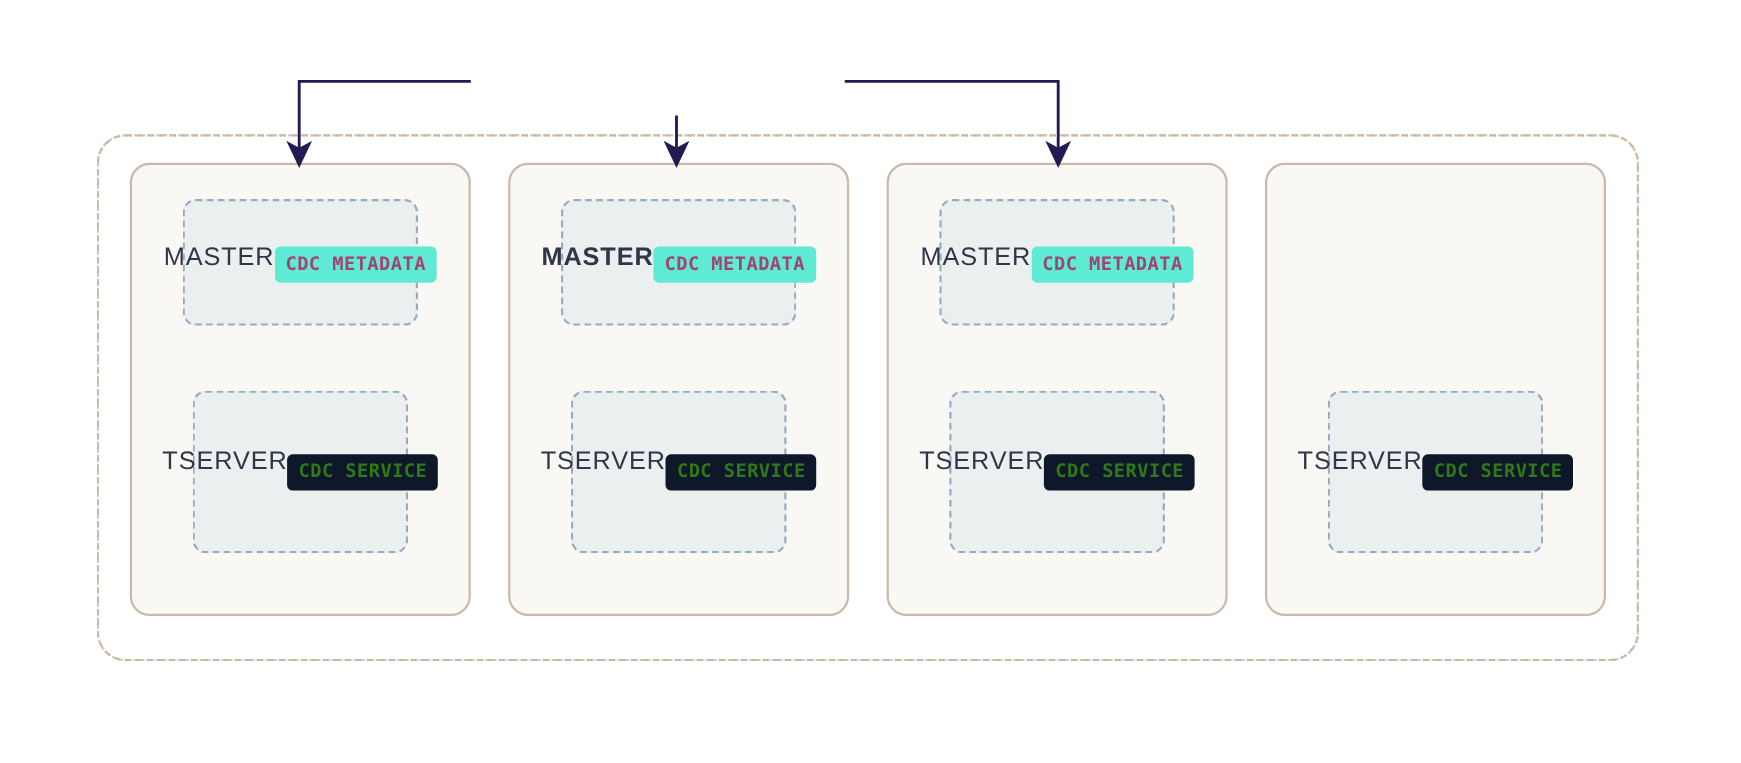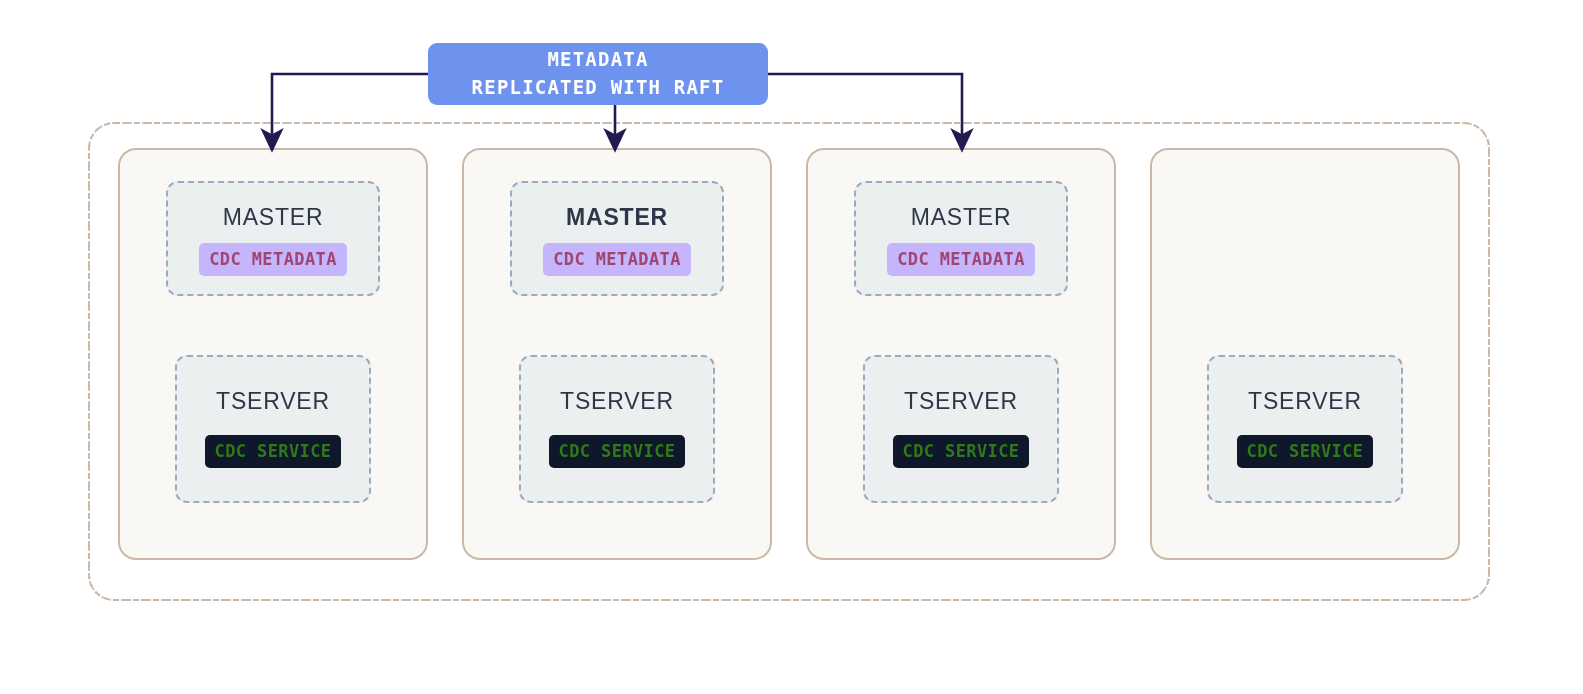--- a/index.html
+++ b/index.html
@@ -127,21 +127,20 @@
   }
 
   
   .component {
     position: absolute;
     background: #eceff0;
     border: 2px dashed #9aabc0;
     border-radius: 12px;
     box-sizing: border-box;
     display: flex;
-    flex-direction: column;
     align-items: center;
     justify-content: center;
   }
   .component.master {
     left: 50%;
     transform: translateX(-50%);
     top: 31px;
     width: 214px;
     height: 115px;
     padding-top: 4px;
@@ -172,21 +171,21 @@
     font-weight: bold;
     font-size: 17px;
     letter-spacing: 0.4px;
     line-height: 1;
     padding: 8px 10px;
     border-radius: 5px;
     white-space: nowrap;
   }
   .pill.metadata {
     color: #a04570;
-    background: #c4b5fd;
+    background: #5eead4;
   }
   .pill.service {
     color: #2f7a16;
     background: #0f172a;
   }
 
   
   .component.tserver .component-title {
     margin-bottom: 22px;
   }
@@ -205,24 +204,20 @@
       </marker>
     </defs>
 
     <path d="M 428 74 L 272 74 L 272 140" stroke="#241a52" stroke-width="2.6" fill="none" marker-end="url(#arrowhead)"></path>
 
     <path d="M 615 105 L 615 140" stroke="#241a52" stroke-width="2.6" fill="none" marker-end="url(#arrowhead)"></path>
 
     <path d="M 768 74 L 962 74 L 962 140" stroke="#241a52" stroke-width="2.6" fill="none" marker-end="url(#arrowhead)"></path>
   </svg>
 
-  <div class="metadata-box">
-    <div class="metadata-line">METADATA</div>
-    <div class="metadata-line">REPLICATED WITH RAFT</div>
-  </div>
 
   <div class="nodes-row">
 
     <div class="node-card">
       <div class="component master">
         <div class="component-title">MASTER</div>
         <div class="pill metadata">CDC METADATA</div>
       </div>
       <div class="component tserver">
         <div class="component-title">TSERVER</div>

